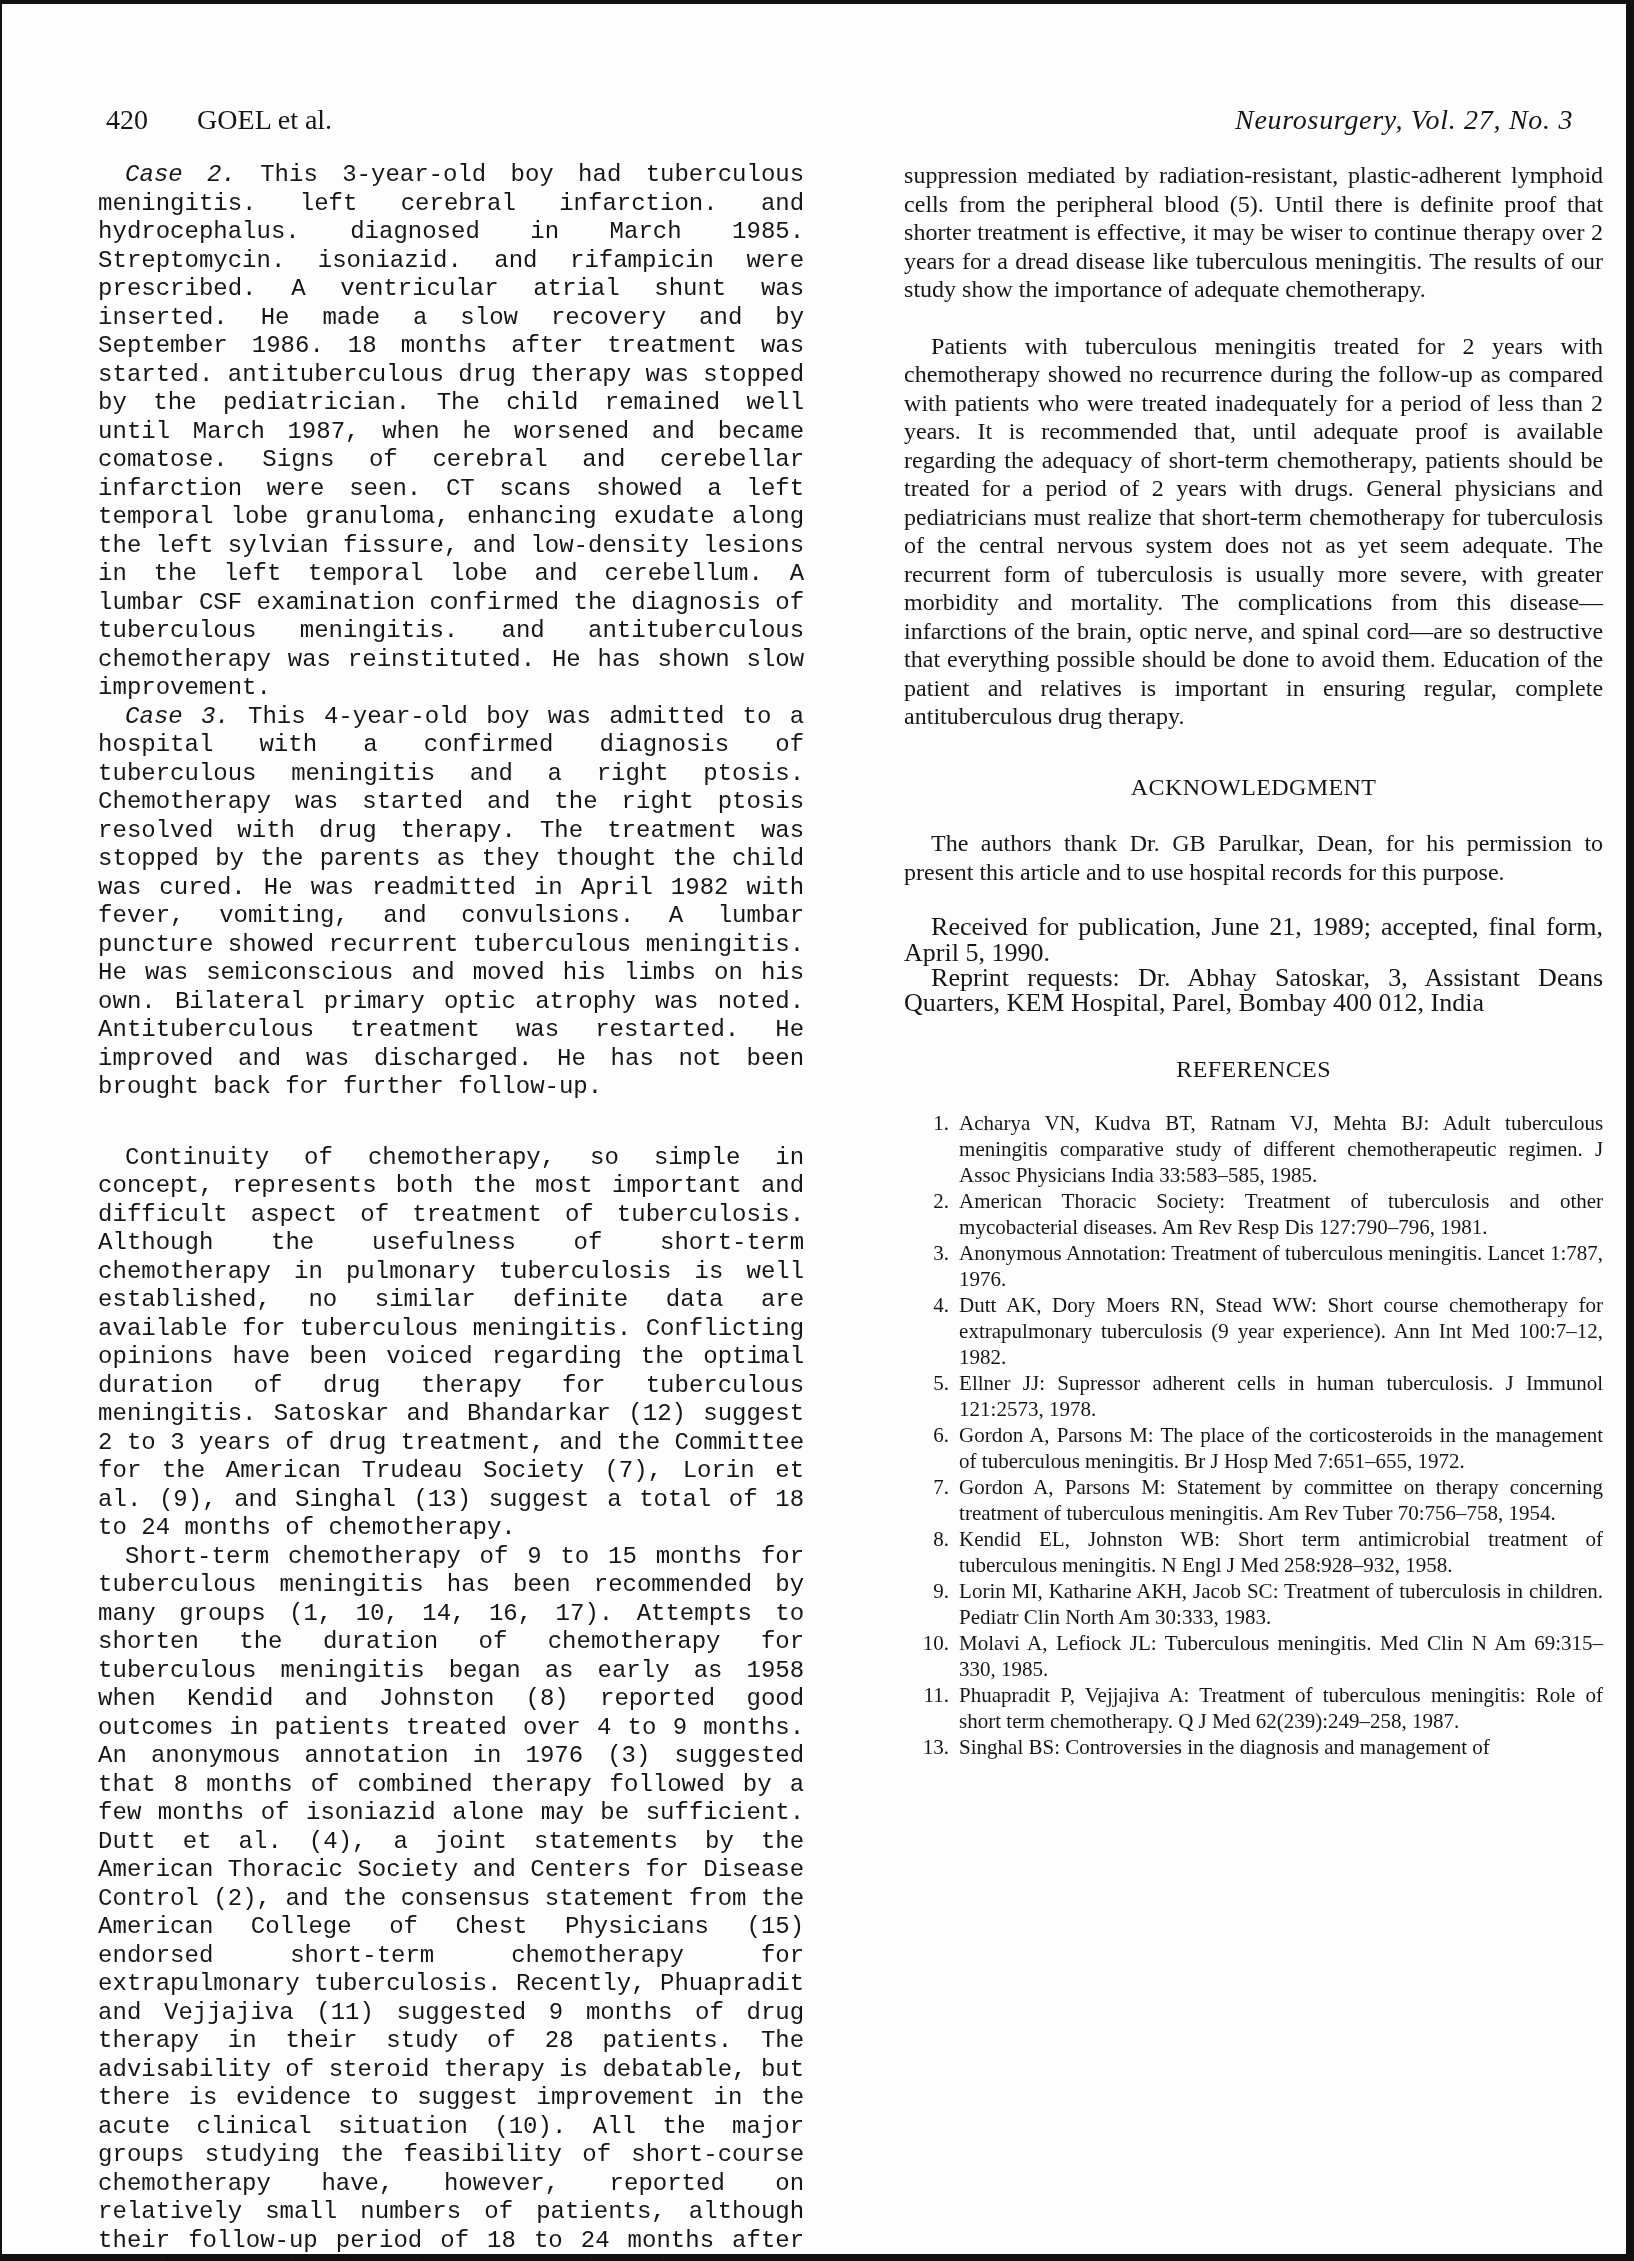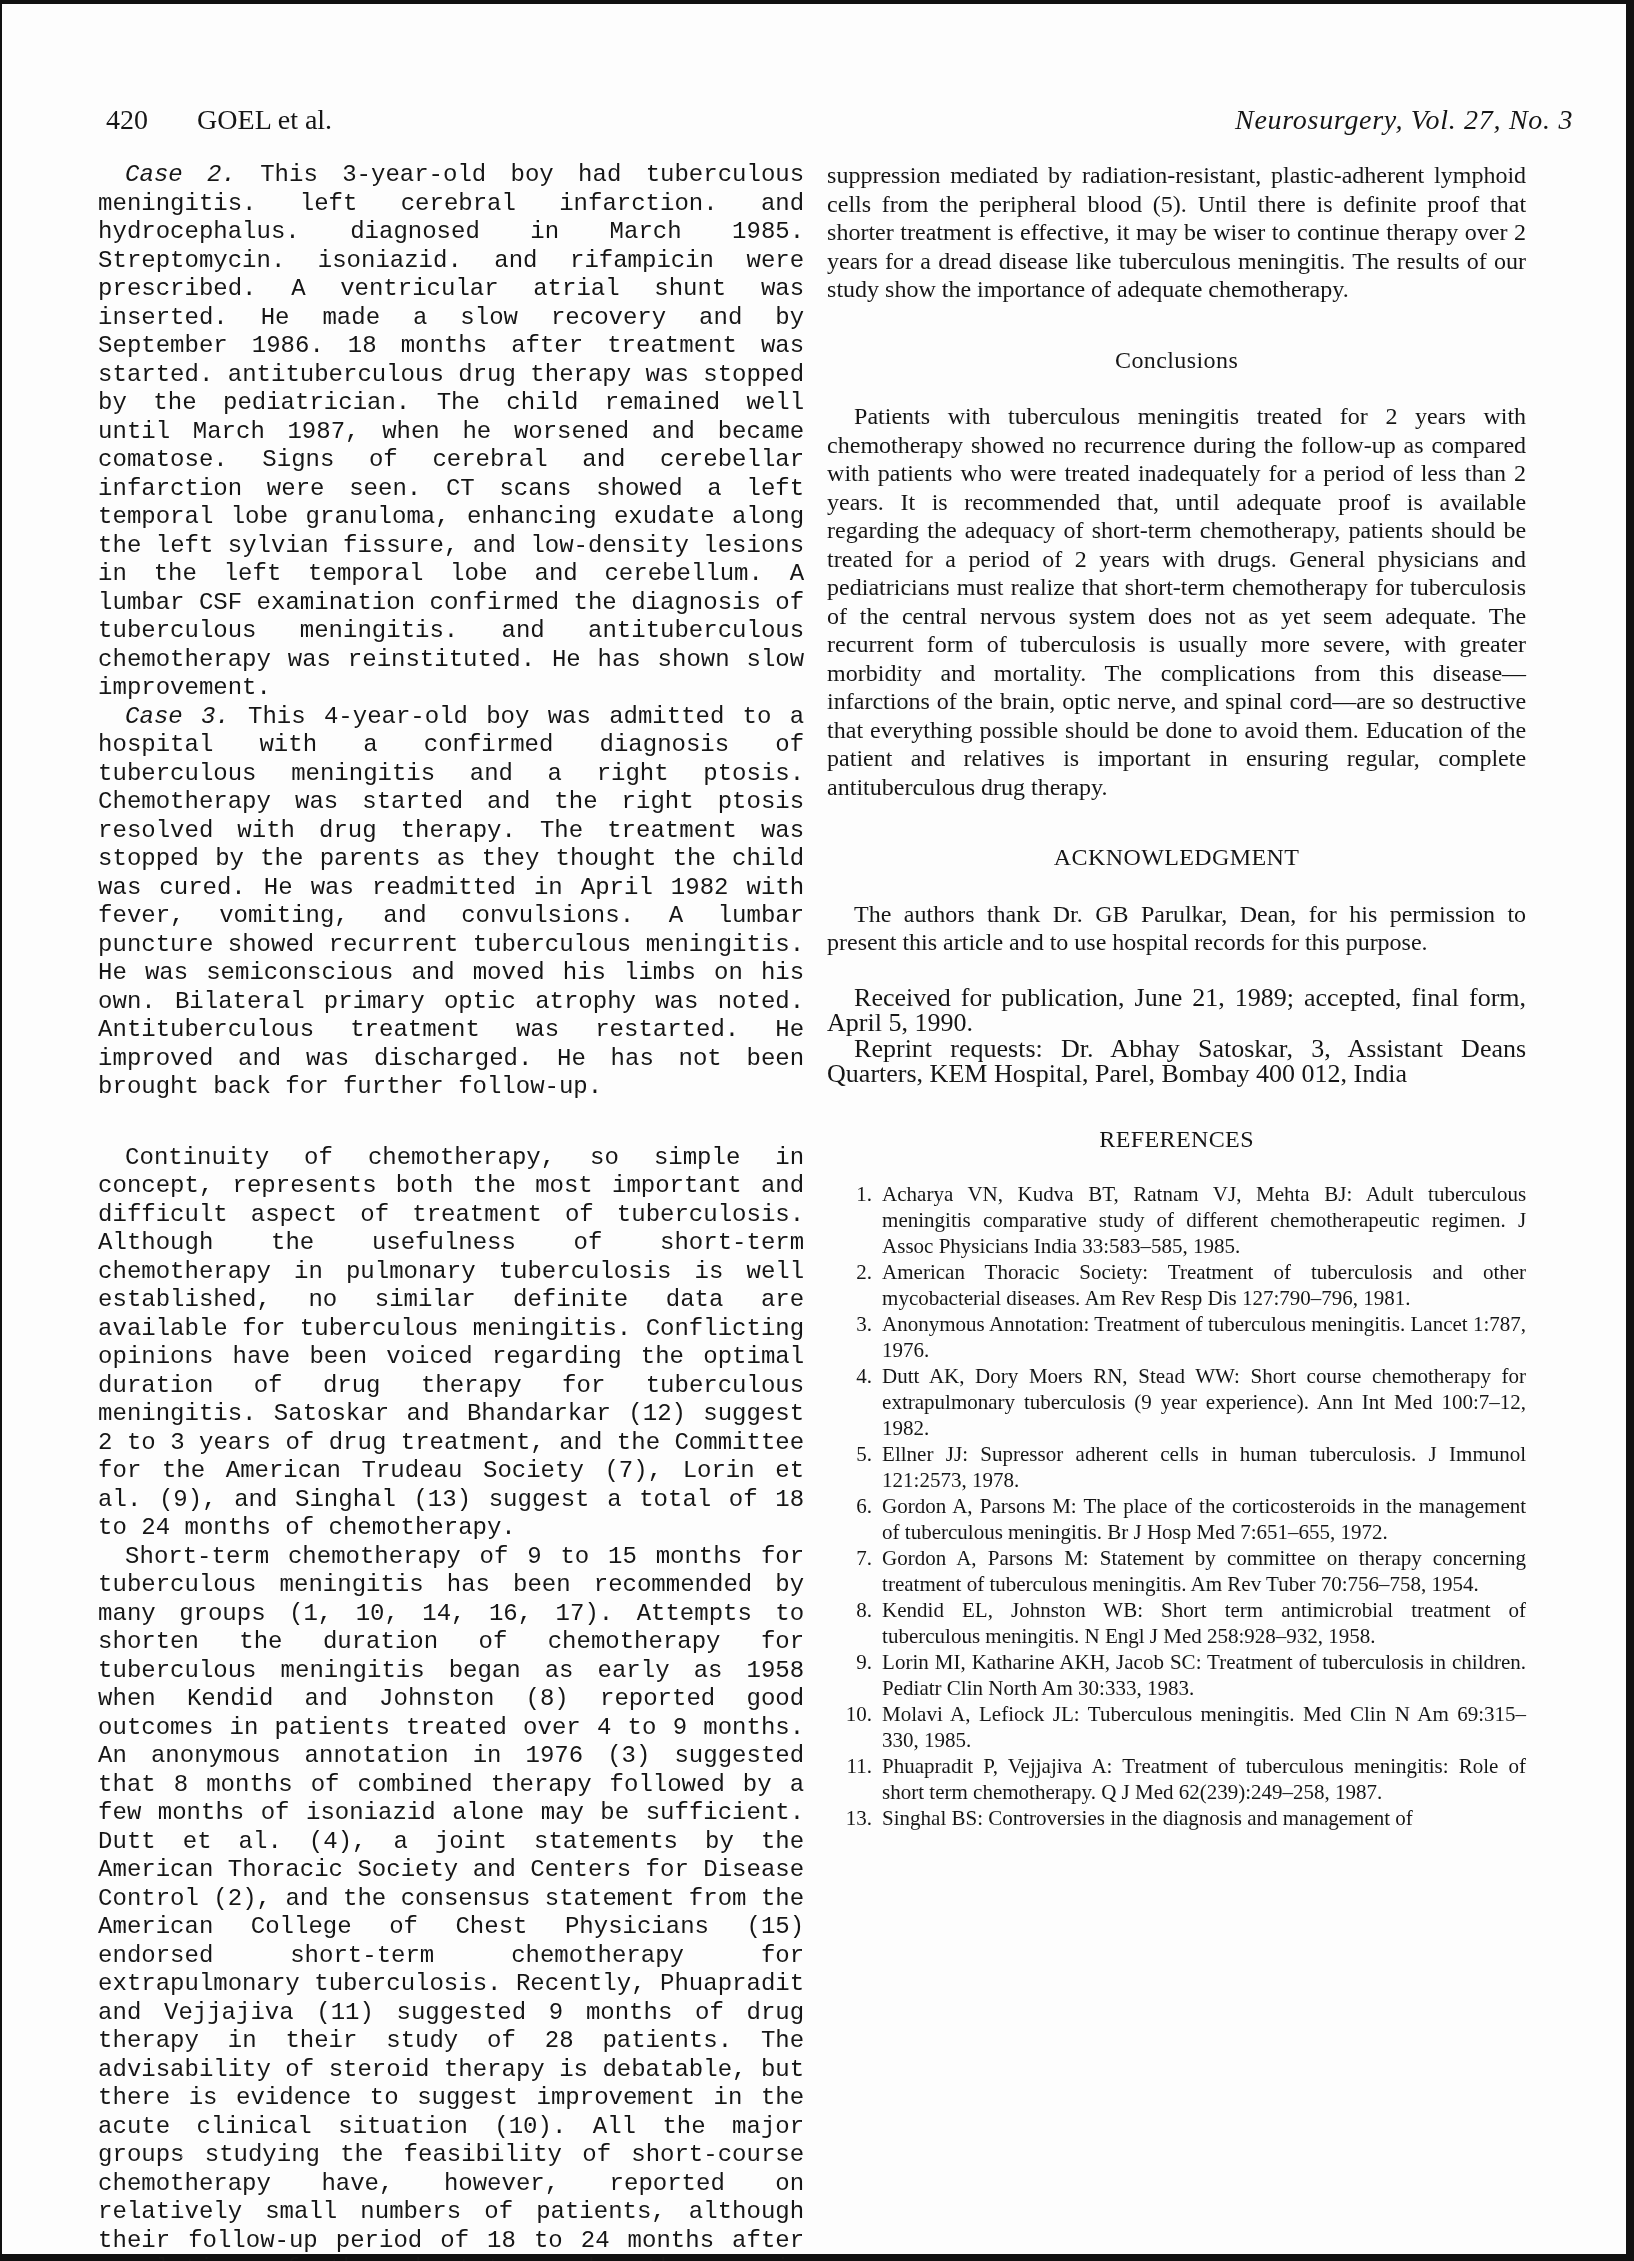--- a/index.html
+++ b/index.html
@@ -33,21 +33,21 @@
     }
     .col {
       position: absolute;
       top: 157px;
       font-size: 24px;
       line-height: 28.5px;
       text-align: justify;
       hyphens: manual;
     }
     .col-left { left: 96px; width: 706px; font-family: Liberation Mono, monospace; }
-    .col-right { left: 825px; width: 699px; }
+    .col-right { left: 902px; width: 699px; }
     p { margin: 0; text-indent: 27px; }
     p.noindent { text-indent: 0; }
     .section-head {
       text-align: center;
       text-indent: 0;
       font-size: 24px;
       letter-spacing: 0.4px;
     }
     .gap-disc-before { margin-top: 42px; }
     .gap-disc-after { margin-top: 42px; }
@@ -86,21 +86,20 @@
 
 
     <div class="gap-disc-after"></div>
     <p>Continuity of chemotherapy, so simple in concept, repre­sents both the most important and difficult aspect of treat­ment of tuberculosis. Although the usefulness of short-term chemotherapy in pulmonary tuberculosis is well established, no similar definite data are available for tuberculous menin­gitis. Conflicting opinions have been voiced regarding the optimal duration of drug therapy for tuberculous meningitis. Satoskar and Bhandarkar (12) suggest 2 to 3 years of drug treatment, and the Committee for the American Trudeau Society (7), Lorin et al. (9), and Singhal (13) suggest a total of 18 to 24 months of chemotherapy.</p>
     <p>Short-term chemotherapy of 9 to 15 months for tuberculous meningitis has been recommended by many groups (1, 10, 14, 16, 17). Attempts to shorten the duration of chemotherapy for tuberculous meningitis began as early as 1958 when Ken­did and Johnston (8) reported good outcomes in patients treated over 4 to 9 months. An anonymous annotation in 1976 (3) suggested that 8 months of combined therapy fol­lowed by a few months of isoniazid alone may be sufficient. Dutt et al. (4), a joint statements by the American Thoracic Society and Centers for Disease Control (2), and the consensus statement from the American College of Chest Physicians (15) endorsed short-term chemotherapy for extrapulmonary tu­berculosis. Recently, Phuapradit and Vejjajiva (11) suggested 9 months of drug therapy in their study of 28 patients. The advisability of steroid therapy is debatable, but there is evi­dence to suggest improvement in the acute clinical situation (10). All the major groups studying the feasibility of short-course chemotherapy have, however, reported on relatively small numbers of patients, although their follow-up period of 18 to 24 months after completion of the short-term chemo­therapy is similar to ours. It must be realized that response to drugs in tuberculous meningitis depends not only on chemo­therapy but also on host factors such as nutritional status, initial bacterial load, and the duration of the disease. Under­nutrition is known to affect body defense mechanisms. Infec­tion by mycobacterial tuberculosis can itself cause immuno-</p>
   </div>
 
   <div class="col col-right">
     <p class="noindent">suppression mediated by radiation-resistant, plastic-adherent lymphoid cells from the peripheral blood (5). Until there is definite proof that shorter treatment is effective, it may be wiser to continue therapy over 2 years for a dread disease like tuberculous meningitis. The results of our study show the importance of adequate chemotherapy.</p>
 
-    <div class="section-head gap-concl-before">Conclusions</div>
     <div class="gap-concl-after"></div>
     <p>Patients with tuberculous meningitis treated for 2 years with chemotherapy showed no recurrence during the follow-up as compared with patients who were treated inadequately for a period of less than 2 years. It is recommended that, until adequate proof is available regarding the adequacy of short-term chemotherapy, patients should be treated for a period of 2 years with drugs. General physicians and pediatricians must realize that short-term chemotherapy for tuberculosis of the central nervous system does not as yet seem adequate. The recurrent form of tuberculosis is usually more severe, with greater morbidity and mortality. The complications from this disease—infarctions of the brain, optic nerve, and spinal cord—are so destructive that everything possible should be done to avoid them. Education of the patient and relatives is important in ensuring regular, complete antituberculous drug therapy.</p>
 
     <div class="section-head gap-ack-before">ACKNOWLEDGMENT</div>
     <div class="gap-ack-after"></div>
     <p>The authors thank Dr. GB Parulkar, Dean, for his permis­sion to present this article and to use hospital records for this purpose.</p>
 
     <div class="gap-received"></div>
     <p class="small">Received for publication, June 21, 1989; accepted, final form, April 5, 1990.</p>
     <p class="small">Reprint requests: Dr. Abhay Satoskar, 3, Assistant Deans Quarters, KEM Hospital, Parel, Bombay 400 012, India</p>

